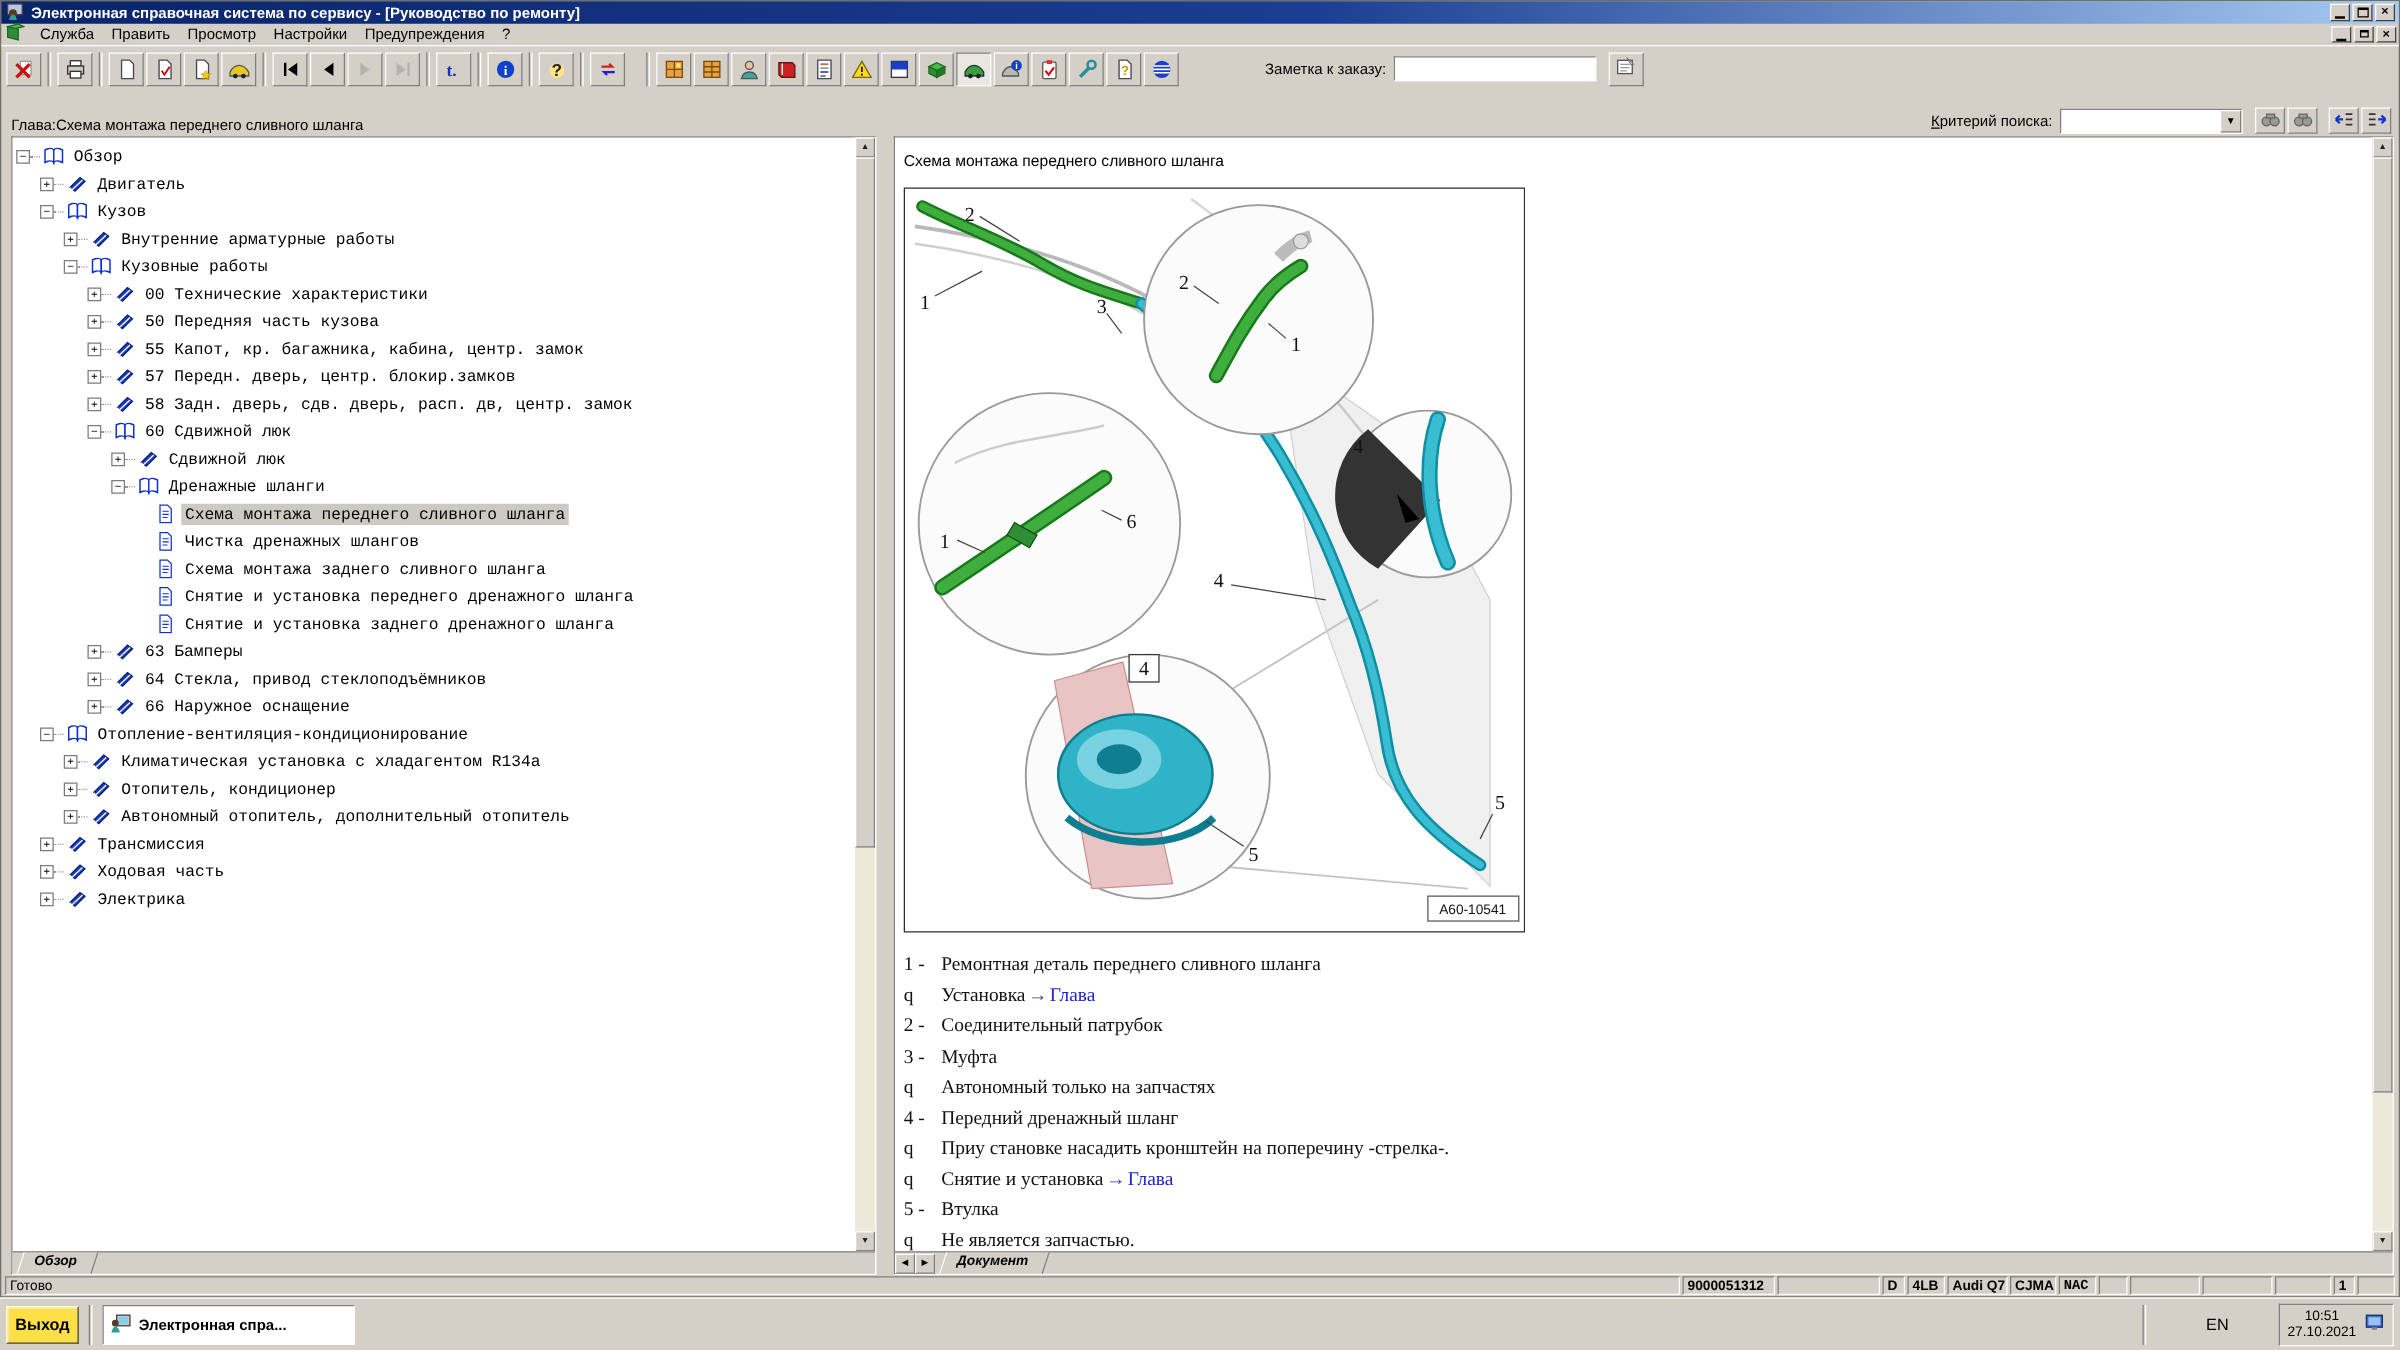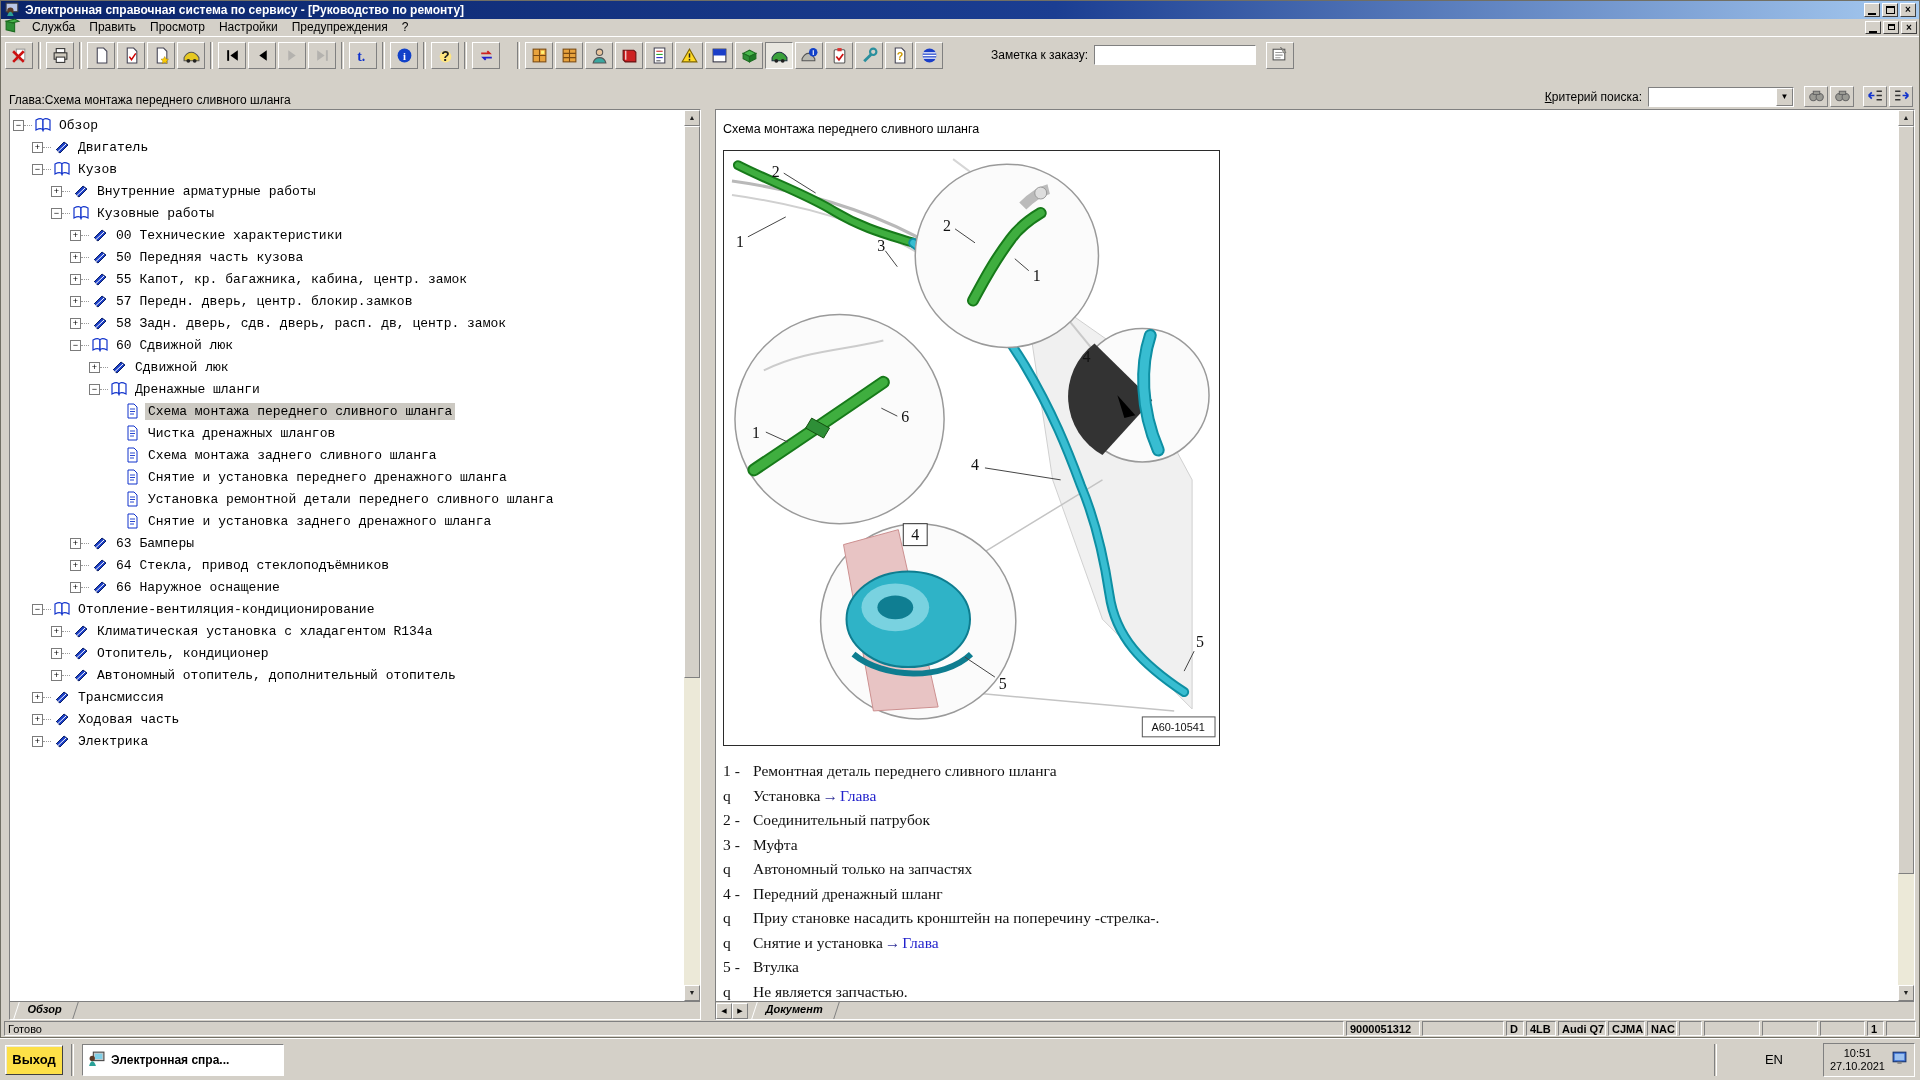--- a/index.html
+++ b/index.html
@@ -29,21 +29,21 @@
   
   .toolbar { height:37px; display:flex; align-items:center; padding:2px 4px;
              border-top:1px solid #fff; flex:0 0 auto; }
   .tb { width:28px; height:27px; display:flex; align-items:center; justify-content:center;
         background:#d4d0c8; border:1px solid; border-color:#fff #808080 #808080 #fff;
         margin-right:2px; flex:0 0 auto; }
   .tb.disabled svg { opacity:.55; filter:grayscale(1); }
   .tb.active { background:#e9e7e0; border-color:#808080 #fff #fff #808080; }
   .tsep { width:3px; height:27px; border-left:1px solid #808080; border-right:1px solid #fff; margin:0 5px 0 3px; flex:0 0 auto; }
   .tgap { width:12px; flex:0 0 auto; }
-  .notewrap { display:flex; align-items:center; margin-left:46px; }
+  .notewrap { display:flex; align-items:center; margin-left:67px; }
   .notelabel { font-size:12px; margin-right:6px; white-space:nowrap; }
   .noteinput { width:162px; height:20px; border:1px solid; border-color:#808080 #fff #fff #808080;
                background:#fff; font-size:12px; padding:0 3px; }
   .notebtn { margin-left:10px; }
 
   
   .infobar { height:34px; display:flex; align-items:flex-end; padding:0 6px 0 8px;
              font-size:12px; flex:0 0 auto; }
   .searchwrap { margin-left:auto; display:flex; align-items:center; }
   .searchlabel { margin-right:6px; white-space:nowrap; }
@@ -577,29 +577,20 @@
                 <span class="tlabel">Схема монтажа заднего сливного шланга</span>
               </div>
               <div class="trow">
                 <span style="width: 95px; flex: 0 0 auto;"></span>
                 <span class="tspacer"></span>
                 <span class="ticon"><svg width="18" height="16" viewBox="0 0 16 16">
                     <path d="M4 1h6l3 3v11H4z" fill="#fff" stroke="#1133cc"></path>
                     <path d="M6 6h5M6 8.5h5M6 11h4" stroke="#1133cc" stroke-width=".9"></path>
                   </svg></span>
                 <span class="tlabel">Снятие и установка переднего дренажного шланга</span>
-              </div>
-              <div class="trow">
-                <span style="width: 95px; flex: 0 0 auto;"></span>
-                <span class="tspacer"></span>
-                <span class="ticon"><svg width="18" height="16" viewBox="0 0 16 16">
-                    <path d="M4 1h6l3 3v11H4z" fill="#fff" stroke="#1133cc"></path>
-                    <path d="M6 6h5M6 8.5h5M6 11h4" stroke="#1133cc" stroke-width=".9"></path>
-                  </svg></span>
-                <span class="tlabel">Установка ремонтной детали переднего сливного шланга</span>
               </div>
               <div class="trow">
                 <span style="width: 95px; flex: 0 0 auto;"></span>
                 <span class="tspacer"></span>
                 <span class="ticon"><svg width="18" height="16" viewBox="0 0 16 16">
                     <path d="M4 1h6l3 3v11H4z" fill="#fff" stroke="#1133cc"></path>
                     <path d="M6 6h5M6 8.5h5M6 11h4" stroke="#1133cc" stroke-width=".9"></path>
                   </svg></span>
                 <span class="tlabel">Снятие и установка заднего дренажного шланга</span>
               </div>
@@ -863,21 +854,21 @@
 
   <div class="statusbar">
     <span class="scell ready">Готово</span>
     <span id="statuscells" style="display:flex;gap:2px">
         <span class="scell" style="width: 74px;">9000051312</span>
         <span class="scell" style="width: 82px;"></span>
         <span class="scell" style="width: 18px;">D</span>
         <span class="scell" style="width: 30px;">4LB</span>
         <span class="scell" style="width: 48px;">Audi Q7</span>
         <span class="scell" style="width: 37px;">CJMA</span>
-        <span class="scell" style="width: 30px;">NAC</span>
+        <span class="scell" style="width: 30px; font-family: Liberation Mono, monospace;">NAC</span>
         <span class="scell" style="width: 23px;"></span>
         <span class="scell" style="width: 56px;"></span>
         <span class="scell" style="width: 56px;"></span>
         <span class="scell" style="width: 45px;"></span>
         <span class="scell" style="width: 17px;">1</span>
         <span class="scell" style="width: 30px;"></span>
       </span>
   </div>
 </div>
 

